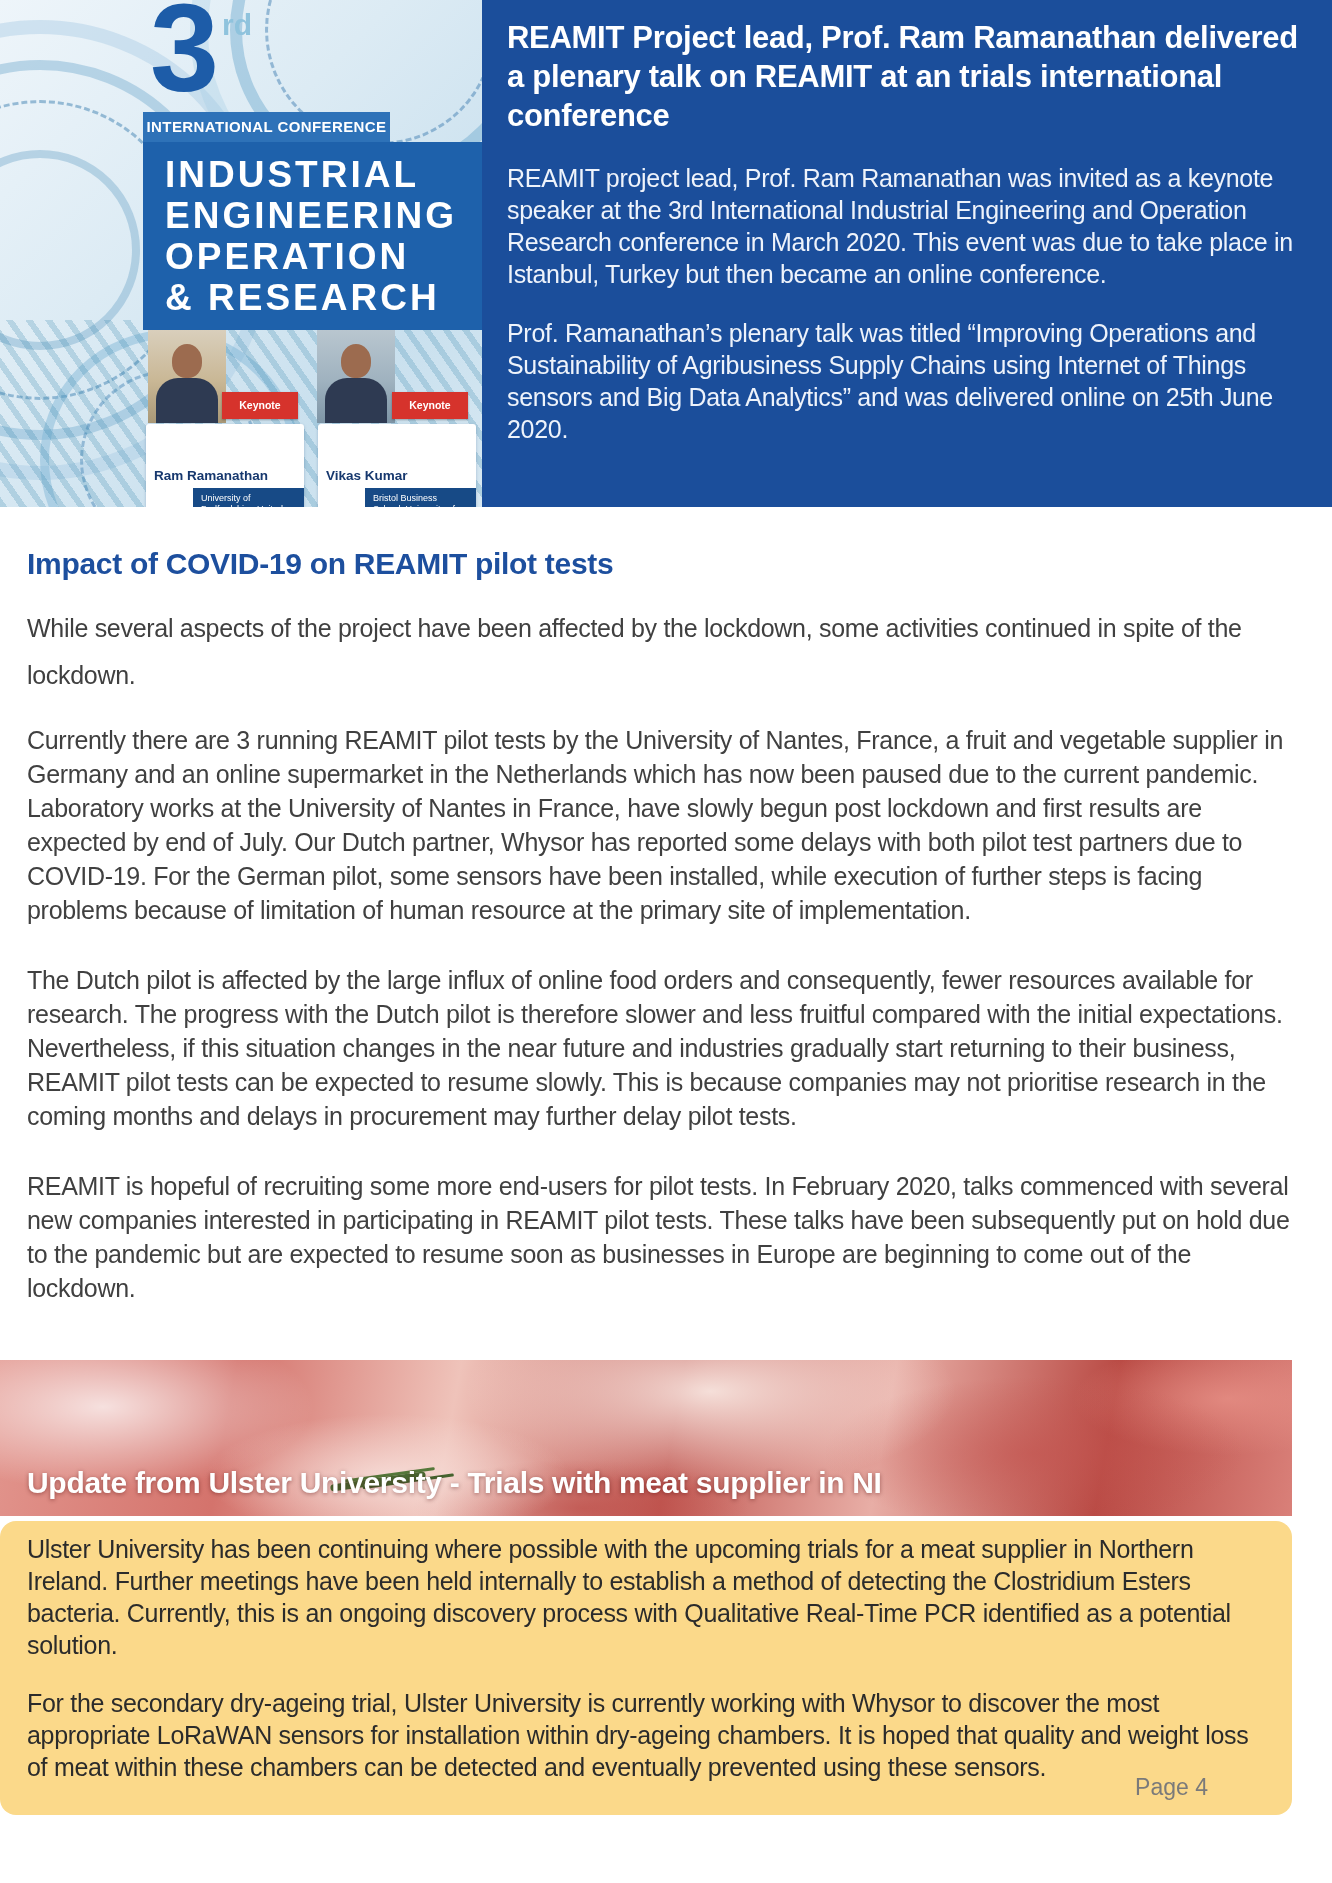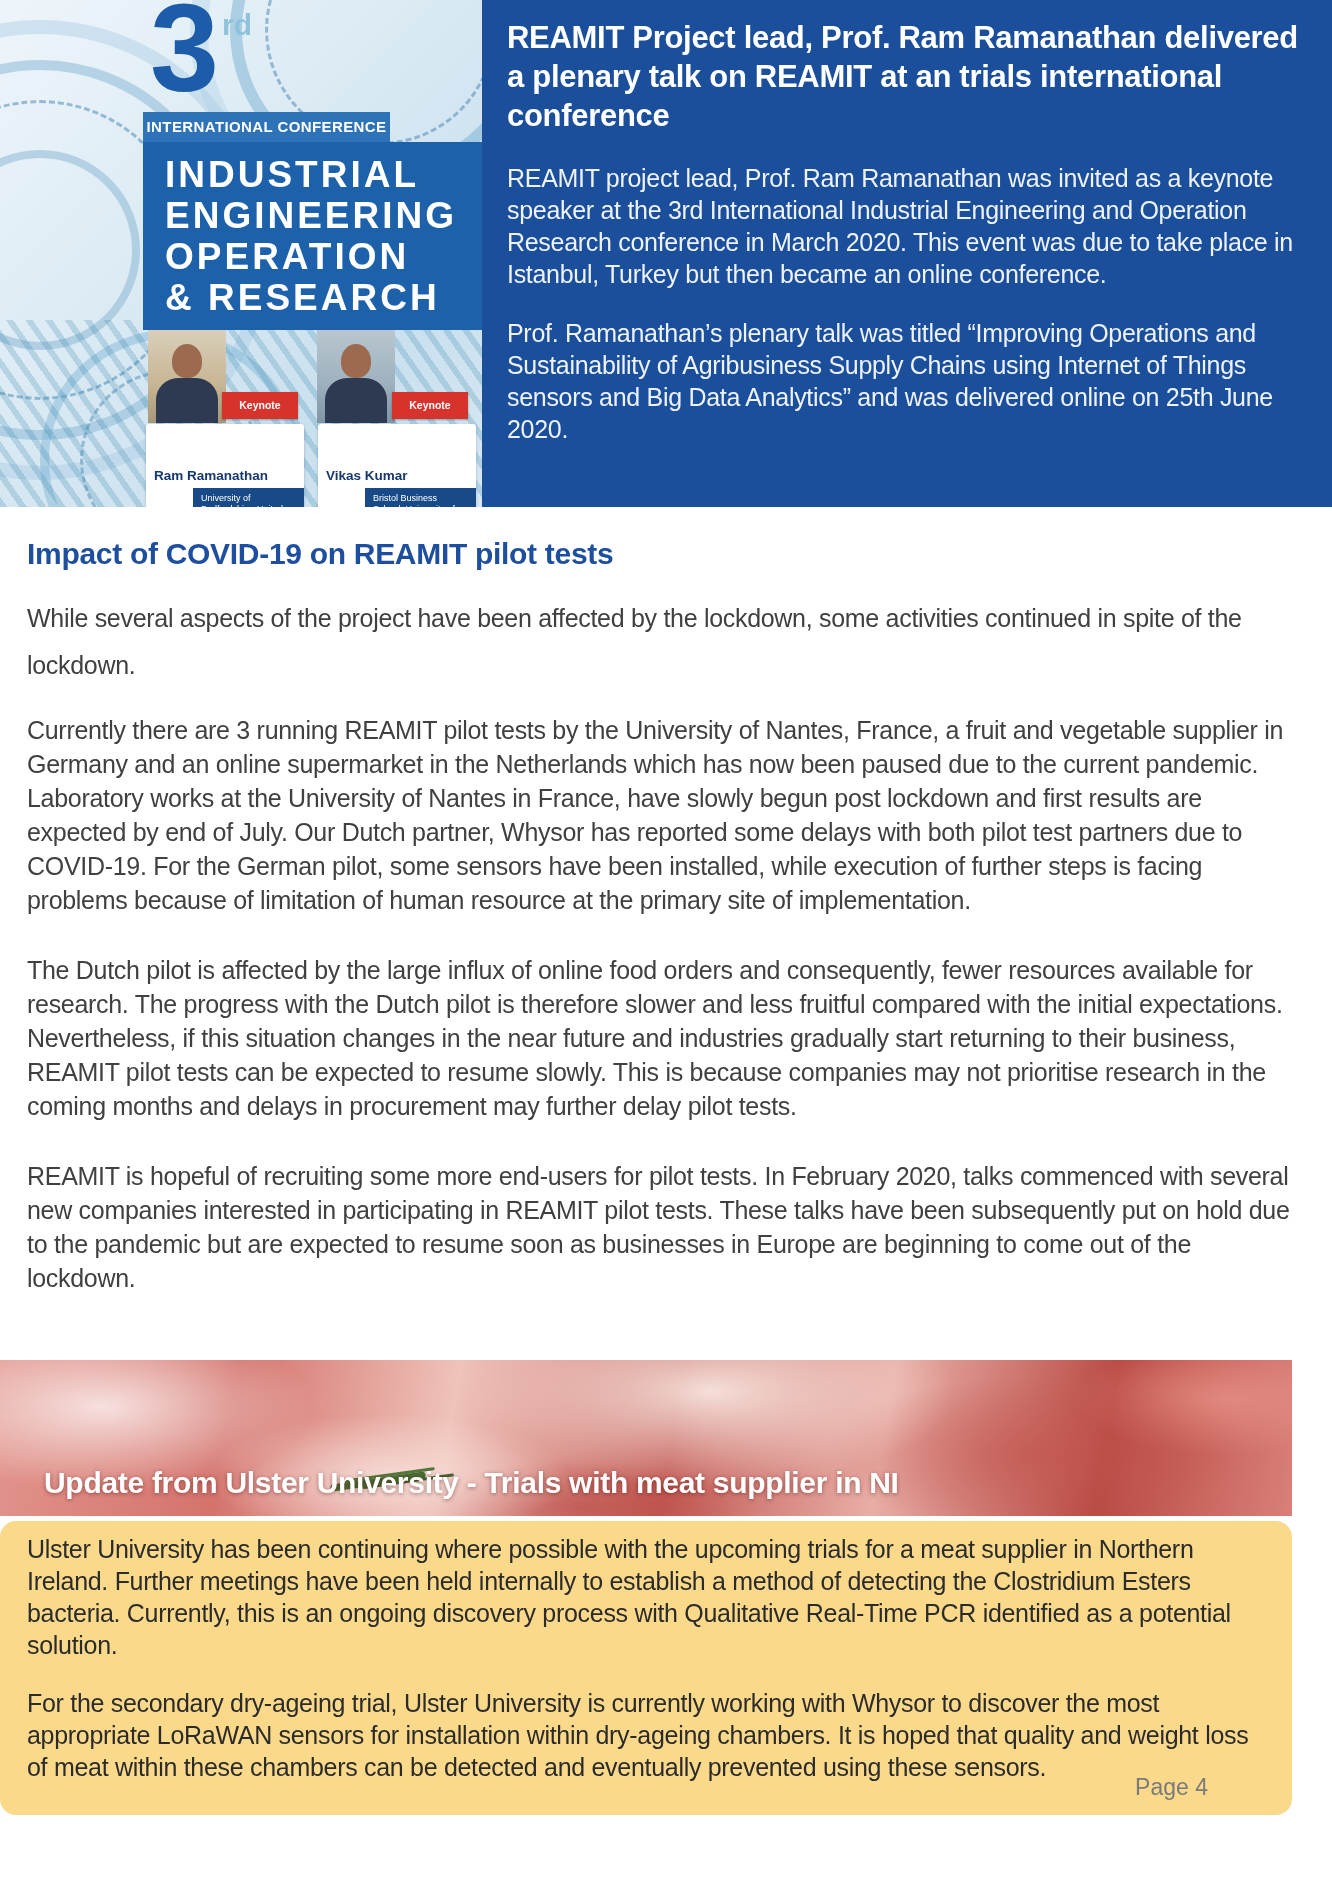--- a/index.html
+++ b/index.html
@@ -48,40 +48,40 @@
   .ribbon-2 { left:392px; width:76px; }
   .speaker-card { position:absolute; top:424px; width:158px; background:#ffffff; border-radius:3px 3px 7px 7px;
       box-shadow:0 1px 3px rgba(0,40,90,.25); }
   .card-1 { left:146px; } .card-2 { left:318px; }
   .speaker-name { color:#17386e; font-weight:bold; font-size:13.5px; padding:6px 8px 5px;margin-top:38px; }
   .speaker-aff { background:#174a86; color:#ffffff; font-weight:normal; font-size:9px; line-height:11px;
       padding:5px 8px 6px; border-radius:0 0 7px 7px;margin-left:47px; }
 
   
   .covid { position:absolute; top:507px; left:0; width:1332px; height:853px; background:#ffffff;
-      padding:30px 22px 0 27px; }
+      padding:40px 22px 0 27px; }
   .covid h2 { font-size:30px; font-weight:bold; color:#1d4f9e; letter-spacing:-0.3px; }
   .covid p { font-size:25px; color:#404040; letter-spacing:-0.3px; width:1268px; }
   .covid .p-first { margin-top:24px; line-height:47px; }
   .covid .p-body { margin-top:24px; line-height:34px; }
   .covid .p-gap  { margin-top:36px; line-height:34px; }
 
   
   .meat { position:absolute; top:1360px; left:0; width:1292px; height:156px; overflow:hidden;
       background:
         radial-gradient(ellipse 300px 120px at 8% 30%,  rgba(255,255,255,.75), transparent 70%),
         radial-gradient(ellipse 260px 90px  at 30% 75%, rgba(248,225,220,.85), transparent 70%),
         radial-gradient(ellipse 350px 140px at 55% 20%, rgba(250,236,230,.9),  transparent 70%),
         radial-gradient(ellipse 300px 110px at 80% 60%, rgba(195,85,80,.65),   transparent 70%),
         radial-gradient(ellipse 220px 80px  at 95% 25%, rgba(235,150,140,.7),  transparent 70%),
         radial-gradient(ellipse 240px 70px  at 45% 95%, rgba(185,70,65,.6),    transparent 70%),
         linear-gradient(100deg,#e2958d 0%,#d4736c 18%,#efc3ba 35%,#c25a54 52%,#e8aea6 68%,#b94a44 85%,#d98079 100%); }
   .sprig { position:absolute; left:330px; top:118px; width:96px; height:7px; background:#4a6b33;
       border-radius:4px; transform:rotate(-8deg); box-shadow:12px -5px 0 -2px #55783a, 30px 4px 0 -2px #45632f; }
-  .meat h2 { position:absolute; left:44px; bottom:16px; font-size:30px; font-weight:bold; color:#ffffff;
+  .meat h2 { position:absolute; left:27px; bottom:16px; font-size:30px; font-weight:bold; color:#ffffff;
       letter-spacing:-0.3px; text-shadow:0 1px 4px rgba(70,0,0,.45); }
 
   
   .yellow { position:absolute; top:1521px; left:0; width:1292px; height:294px; background:#fbd98a;
       padding:12px 30px 0 27px;border-radius:16px; }
   .yellow p { font-size:25px; line-height:32px; color:#2b2b2b; letter-spacing:-0.3px; width:1235px; }
   .yellow .p2 { margin-top:26px; }
   .page-num { position:absolute; right:84px; bottom:14px; font-size:23px; color:#7a7a7a; }
 </style>
 </head>

